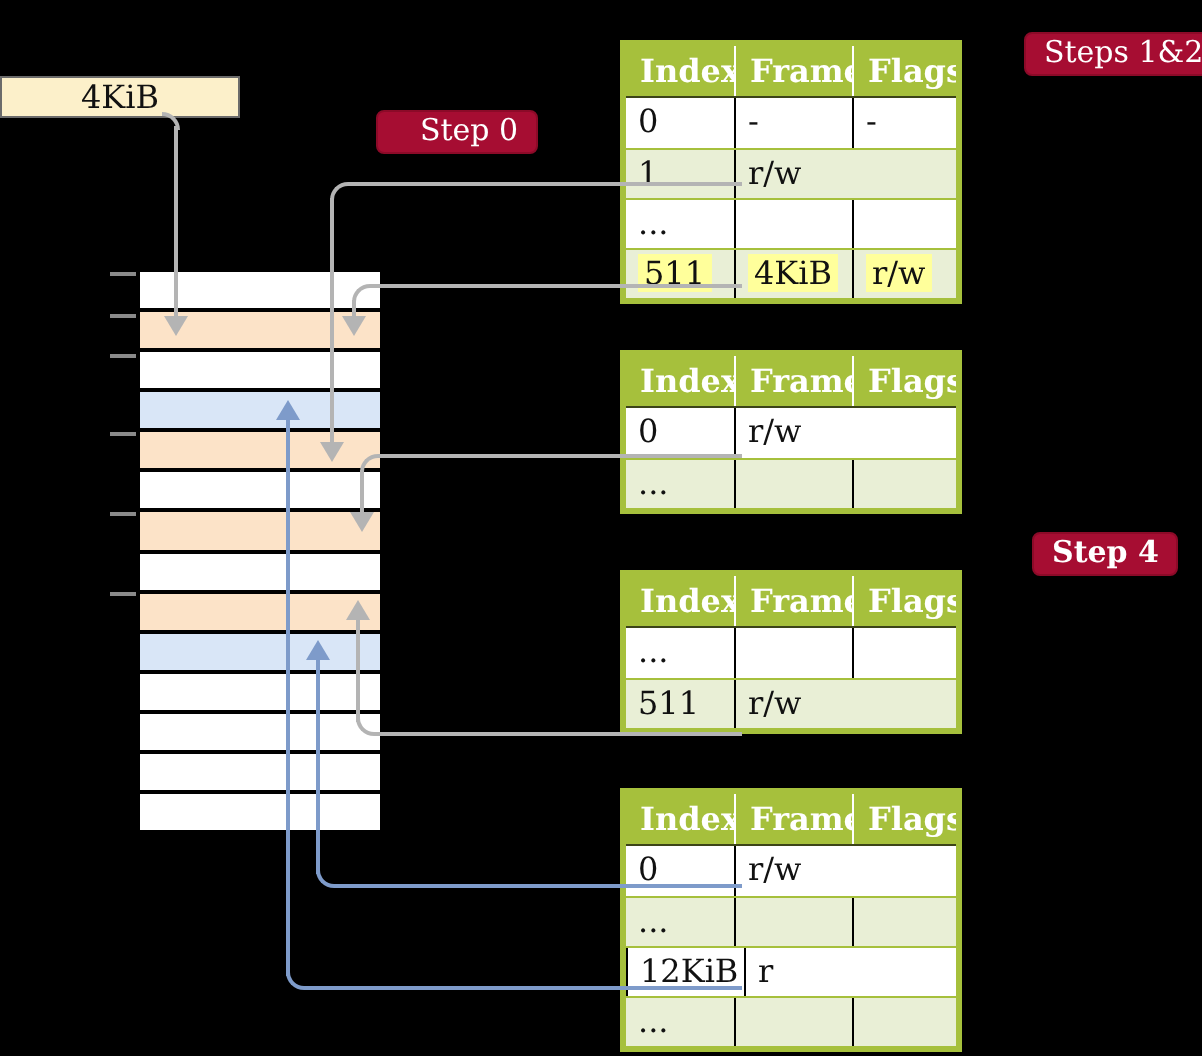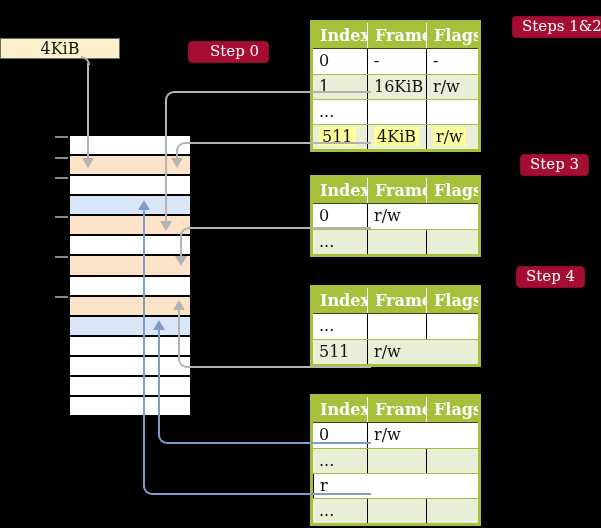--- a/index.html
+++ b/index.html
@@ -7,24 +7,24 @@
           font-family:"DejaVu Serif", serif;}
   .canvas *{box-sizing:border-box;}
 
   
   .kib-box{position:absolute;left:0;top:38px;width:120px;height:21px;background:#fcf0ca;
            border:1px solid #6b6b6b;color:#111;font-size:16px;line-height:19px;text-align:center;}
 
   
   .badge{position:absolute;background:#a60d32;color:#fff;font-size:15px;line-height:17px;
          padding:1px 9px 2px 9px;border-radius:4px;border:1px solid #8c0a28;white-space:nowrap;}
-  #badge-step0{left:188px;top:41px;padding-left:21px;}
+  #badge-step0{left:188px;top:55px;padding-left:21px;}
   #badge-steps12{left:512px;top:16px;}
   #badge-step3{left:520px;top:154px;}
-  #badge-step4{left:516px;top:266px;}
+  #badge-step4{left:516px;top:266px;font-weight:bold;}
 
   
   .stack{position:absolute;left:70px;top:136px;width:120px;height:279px;display:flex;
          flex-direction:column;z-index:1;}
   .frame-row{flex:1;}
   .frame-row + .frame-row{border-top:2px solid #000;}
   .tick{position:absolute;left:55px;width:13px;height:2px;background:#8a8a8a;z-index:0;}
 
   
   .ptable{position:absolute;left:310px;width:171px;border:3px solid #a6c03c;background:#fff;z-index:1;}
@@ -60,21 +60,20 @@
 <body>
 
 <div class="canvas">
 
   <div class="kib-box">
     <span>4KiB</span>
   </div>
 
   <div class="badge" id="badge-step0">Step 0</div>
   <div class="badge" id="badge-steps12">Steps 1&amp;2</div>
-  <div class="badge" id="badge-step3">Step 3</div>
   <div class="badge" id="badge-step4">Step 4</div>
 
   <div class="stack" id="stack">
       <div class="frame-row" style="background: rgb(255, 255, 255);"></div>
       <div class="frame-row" style="background: rgb(252, 227, 200);"></div>
       <div class="frame-row" style="background: rgb(255, 255, 255);"></div>
       <div class="frame-row" style="background: rgb(217, 230, 247);"></div>
       <div class="frame-row" style="background: rgb(252, 227, 200);"></div>
       <div class="frame-row" style="background: rgb(255, 255, 255);"></div>
       <div class="frame-row" style="background: rgb(252, 227, 200);"></div>
@@ -101,21 +100,20 @@
           <div class="tcell c1">Frame</div>
           <div class="tcell c2">Flags</div>
         </div>
         <div class="trow">
           <div class="tcell c0">0</div>
           <div class="tcell c1">-</div>
           <div class="tcell c2">-</div>
         </div>
         <div class="trow tint">
           <div class="tcell c0">1</div>
-          <div class="tcell c1">16KiB</div>
           <div class="tcell c2">r/w</div>
         </div>
         <div class="trow">
           <div class="tcell c0">...</div>
           <div class="tcell c1"></div>
           <div class="tcell c2"></div>
         </div>
         <div class="trow tint">
           <div class="tcell c0"><span class="hl">511</span></div>
           <div class="tcell c1"><span class="hl">4KiB</span></div>
@@ -163,20 +161,21 @@
         <div class="trow">
           <div class="tcell c0">0</div>
           <div class="tcell c2">r/w</div>
         </div>
         <div class="trow tint">
           <div class="tcell c0">...</div>
           <div class="tcell c1"></div>
           <div class="tcell c2"></div>
         </div>
         <div class="trow">
+          <div class="tcell c1">12KiB</div>
           <div class="tcell c2">r</div>
         </div>
         <div class="trow tint">
           <div class="tcell c0">...</div>
           <div class="tcell c1"></div>
           <div class="tcell c2"></div>
         </div>
       </div>
     </div>
   <div id="connectors">

